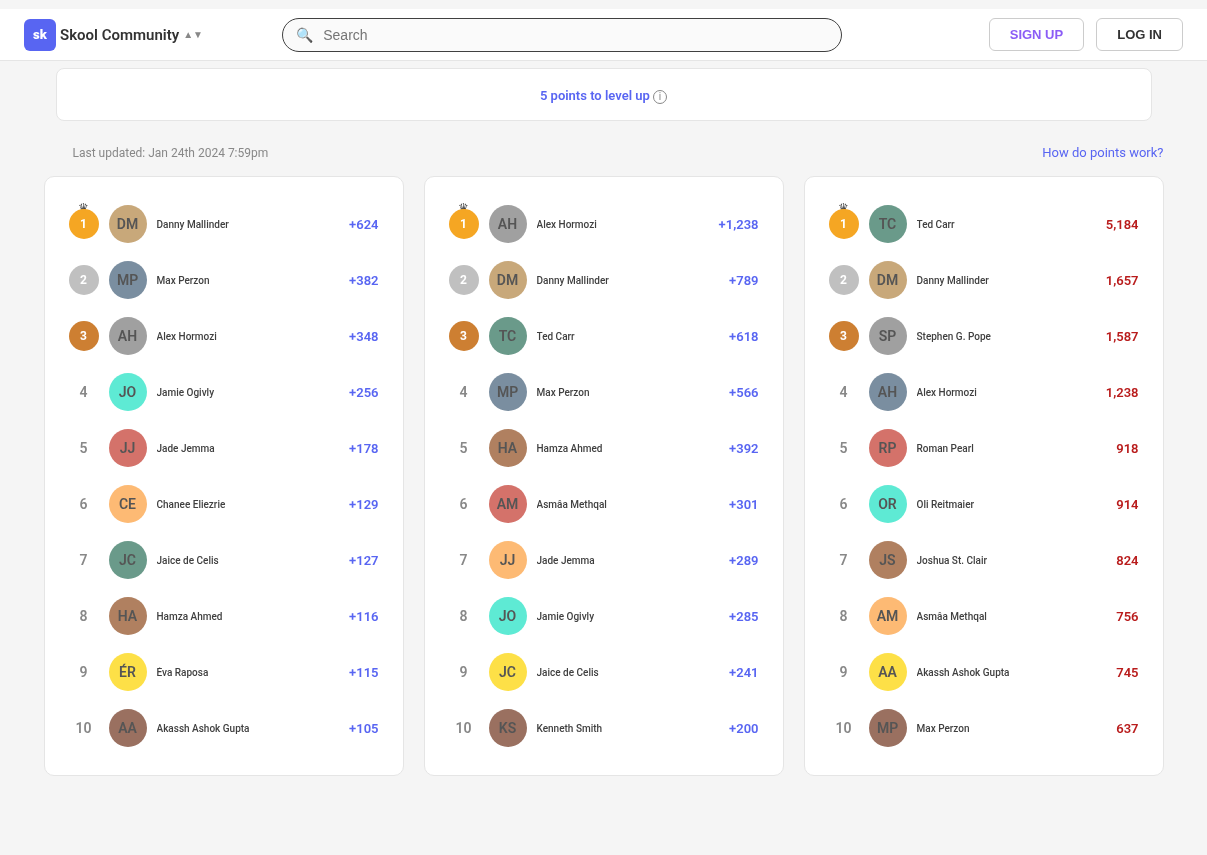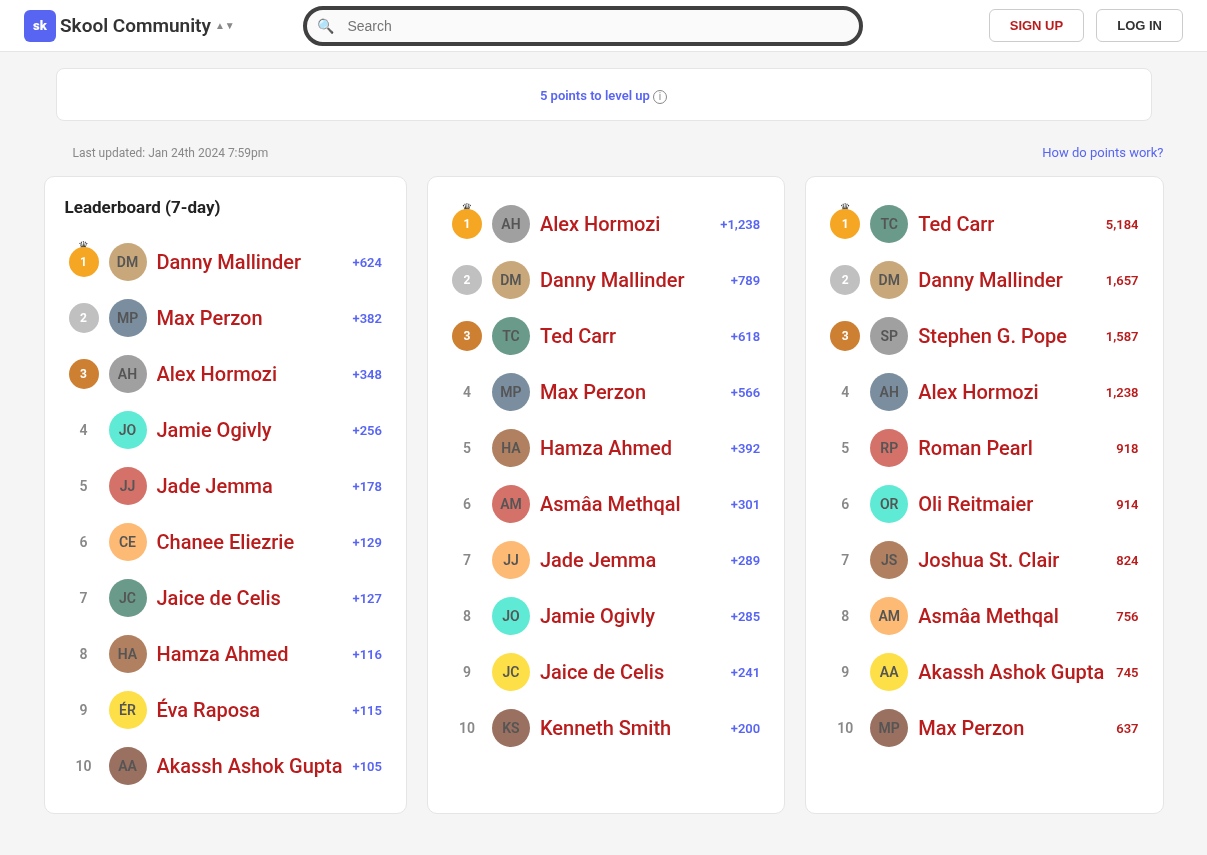--- a/index.html
+++ b/index.html
@@ -12,21 +12,21 @@
     
     .header {
       display: flex;
       align-items: center;
       background: #fff;
       border-bottom: 1px solid #e5e5e5;
       padding: 0 24px;
       height: 52px;
       gap: 12px;
       position: sticky;
-      top: 0;
+      top: 9px;
       z-index: 100;
     }
     .logo-area {
       display: flex;
       align-items: center;
       gap: 8px;
       font-weight: 700;
       font-size: 16px;
       color: #333;
     }
@@ -54,21 +54,21 @@
     }
     .search-bar {
       flex: 1;
       max-width: 560px;
       margin: 0 auto;
       position: relative;
     }
     .search-bar input {
       width: 100%;
       padding: 8px 16px 8px 40px;
-      border: 4px solid #404040;
+      border: 1px solid #404040;
       border-radius: 24px;
       font-size: 14px;
       outline: none;
       background: #fafafa;
     }
     .search-icon-wrap {
       position: absolute;
       left: 14px;
       top: 50%;
       transform: translateY(-50%);
@@ -81,21 +81,21 @@
       margin-left: auto;
     }
     .btn-signup {
       padding: 8px 20px;
       border: 1px solid #ccc;
       border-radius: 6px;
       background: #fff;
       font-size: 13px;
       font-weight: 600;
       cursor: pointer;
-      color: #b91c1c;
+      color: #8b5cf6;
     }
     .btn-login {
       padding: 8px 20px;
       border: 1px solid #ccc;
       border-radius: 6px;
       background: #fff;
       font-size: 13px;
       font-weight: 600;
       cursor: pointer;
       color: #333;
@@ -247,23 +247,23 @@
     .av-4 { background: #5eead4; }
     .av-5 { background: #d4726a; }
     .av-6 { background: #fdba74; }
     .av-7 { background: #6a9a8a; }
     .av-8 { background: #b08060; }
     .av-9 { background: #fde047; }
     .av-10 { background: #9a7060; }
 
     .person-name {
       flex: 1;
-      font-size: 20px;
+      font-size: 10px;
       font-weight: 500;
-      color: #b91c1c;
+      color: #404040;
       white-space: nowrap;
       overflow: hidden;
       text-overflow: ellipsis;
     }
 
     .score-positive {
       font-size: 13px;
       font-weight: 600;
       color: #5865f2;
       white-space: nowrap;
@@ -279,21 +279,21 @@
     }
   </style>
 </head>
 <body>
 
 <header class="header">
   <div class="logo-area community-switcher">
     <div class="sk-logo">
       <span>sk</span>
     </div>
-    <span style="font-size:19px;font-weight:600;">Skool Community</span>
+    <span style="font-size:15px;font-weight:600;">Skool Community</span>
     <span class="chevron-icon">▲▼</span>
   </div>
 
   <div class="search-bar">
     <span class="search-icon-wrap">🔍</span>
     <input type="text" placeholder="Search" style="">
   </div>
 
   <div class="header-actions">
     <button class="btn-signup">SIGN UP</button>
@@ -310,21 +310,20 @@
     </span>
   </div>
 
   <div class="meta-row">
     <span>Last updated: Jan 24th 2024 7:59pm</span>
     <a href="#" class="how-points-link">How do points work?</a>
   </div>
 
   <div class="leaderboards" id="leaderboards-container">
   <div class="leaderboard-card">
-        <div class="leaderboard-title">Leaderboard (7-day)</div>
         <div class="leaderboard-list">
           <div class="leaderboard-item">
             <div class="rank-1-wrap" style="position: relative; flex-shrink: 0;">
               <div style="position: absolute; top: -8px; left: 50%; transform: translateX(-50%); font-size: 12px;">♛</div>
               <div class="rank-badge rank-1">1</div>
             </div>
             <div class="avatar-circle av-1">DM</div>
             <span class="person-name">Danny Mallinder</span>
             <span class="score-positive">+624</span>
           </div>

